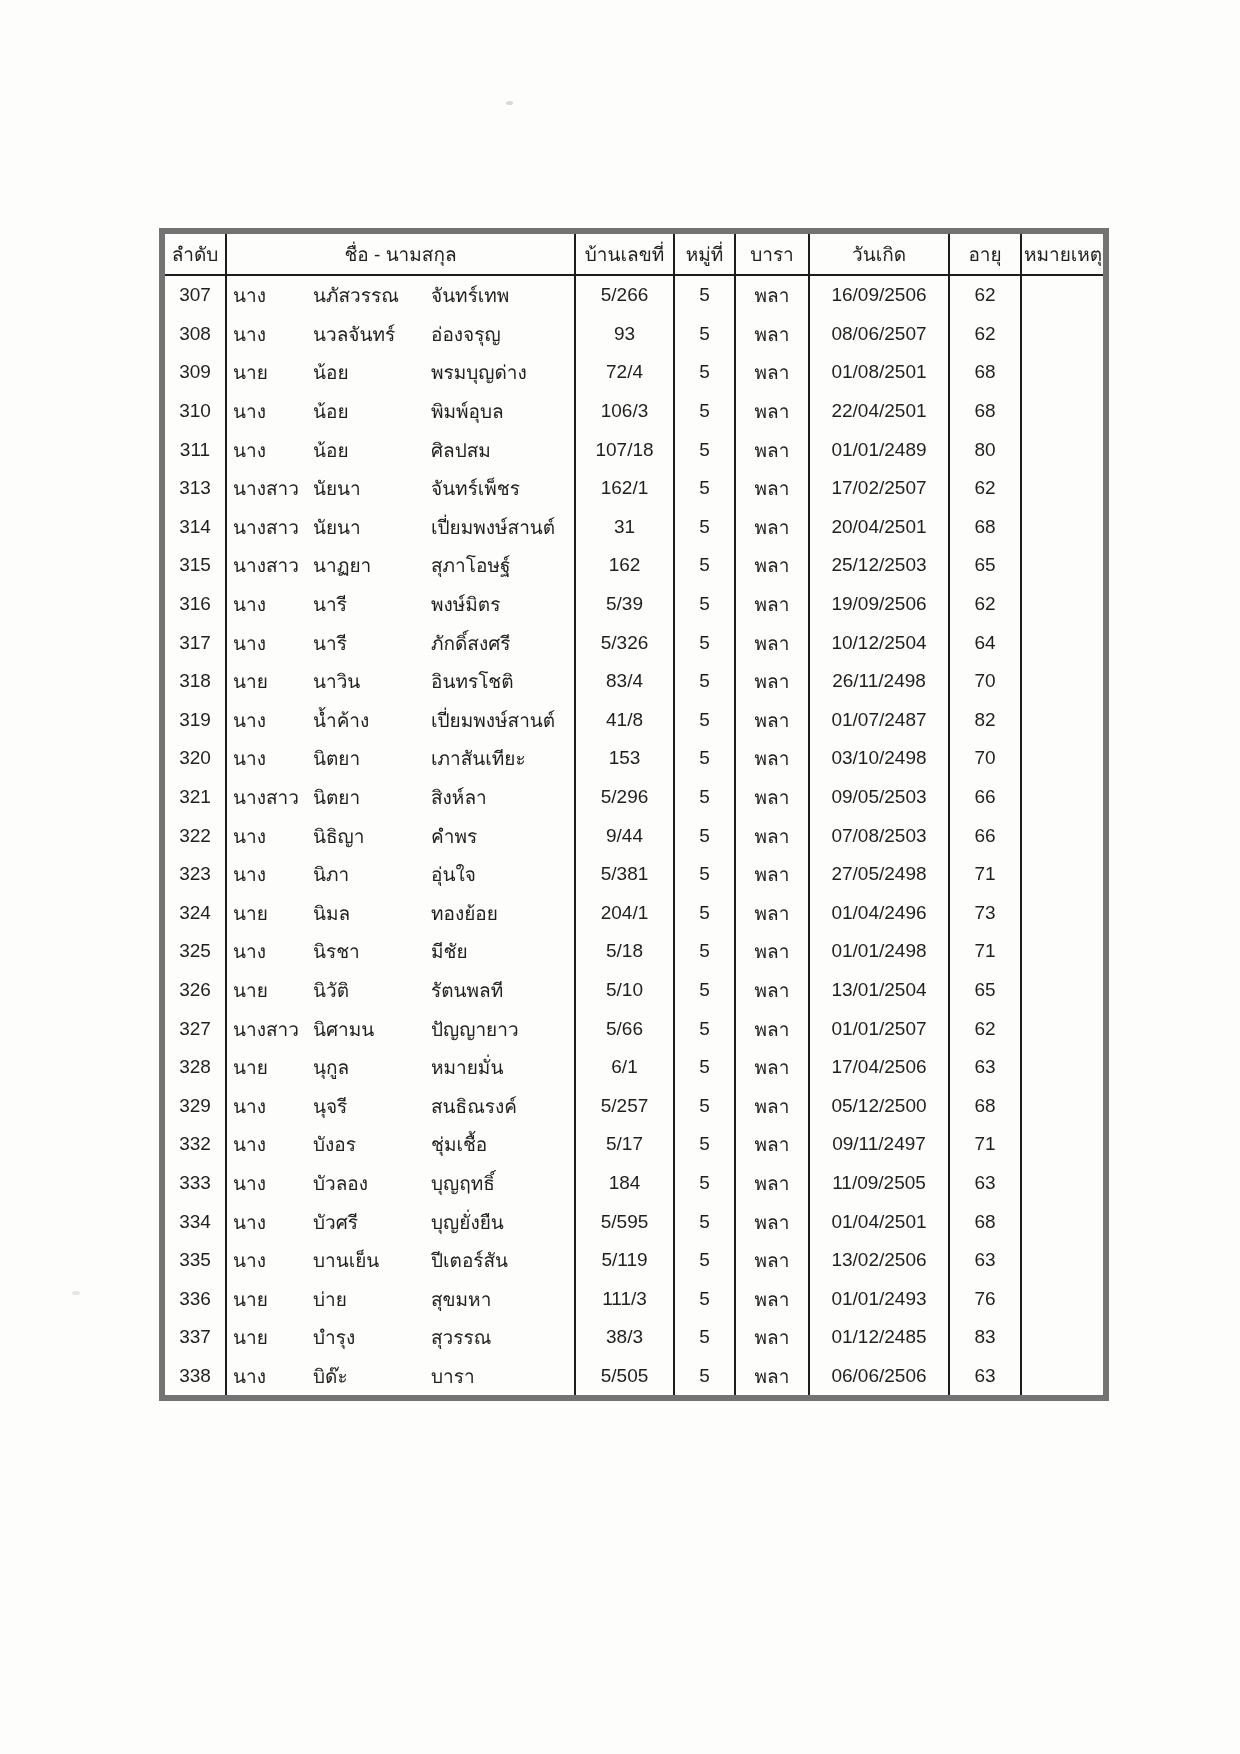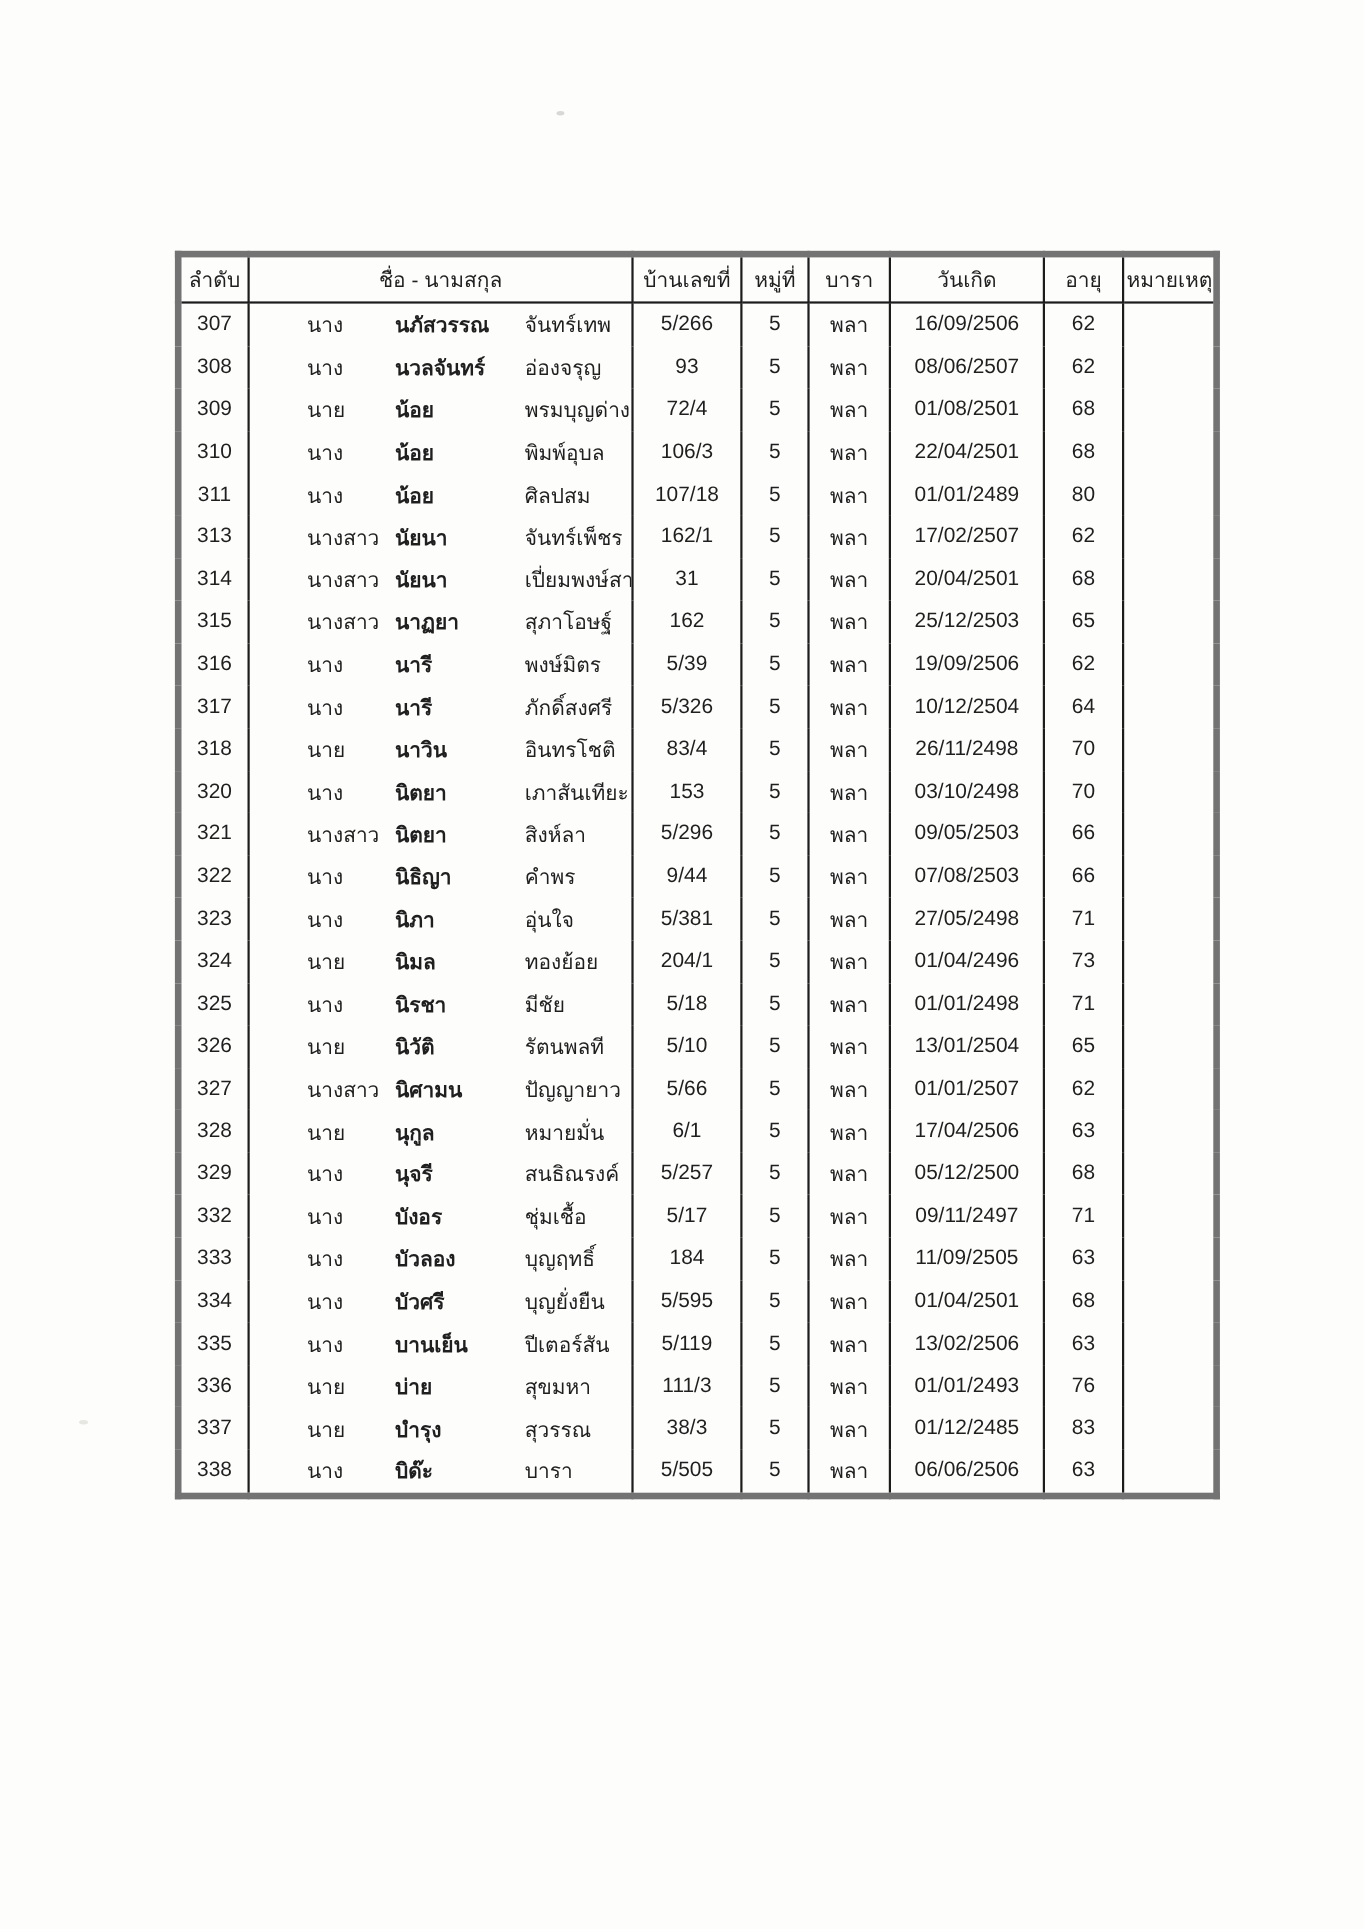--- a/index.html
+++ b/index.html
@@ -52,22 +52,22 @@
     height:38.6px;
     font-size:19px;
     text-align:center;
     vertical-align:middle;
     padding:0;
     white-space:nowrap;
     overflow:hidden;
   }
   .registry td.td-name{text-align:left;}
   .name-wrap{display:flex;align-items:center;padding-left:6px;}
-  .name-title{width:80px;flex:0 0 auto;margin-left:46px;}
-  .name-first{width:118px;flex:0 0 auto;font-weight:bold;}
+  .name-title{width:80px;flex:0 0 auto;}
+  .name-first{width:118px;flex:0 0 auto;}
   .name-last{flex:1 1 auto;min-width:0;}
 </style>
 </head>
 <body>
 
 <div class="page">
   <div class="speck speck1"></div>
   <div class="speck speck2"></div>
 
   <table class="registry">
@@ -275,20 +275,36 @@
       </span>
     </td>
     <td>83/4</td>
     <td>5</td>
     <td>พลา</td>
     <td>26/11/2498</td>
     <td>70</td>
     <td></td>
   </tr>
 
+  <tr>
+    <td>319</td>
+    <td class="td-name">
+      <span class="name-wrap">
+        <span class="name-title">นาง</span>
+        <span class="name-first">น้ำค้าง</span>
+        <span class="name-last">เปี่ยมพงษ์สานต์</span>
+      </span>
+    </td>
+    <td>41/8</td>
+    <td>5</td>
+    <td>พลา</td>
+    <td>01/07/2487</td>
+    <td>82</td>
+    <td></td>
+  </tr>
 
   <tr>
     <td>320</td>
     <td class="td-name">
       <span class="name-wrap">
         <span class="name-title">นาง</span>
         <span class="name-first">นิตยา</span>
         <span class="name-last">เภาสันเทียะ</span>
       </span>
     </td>

